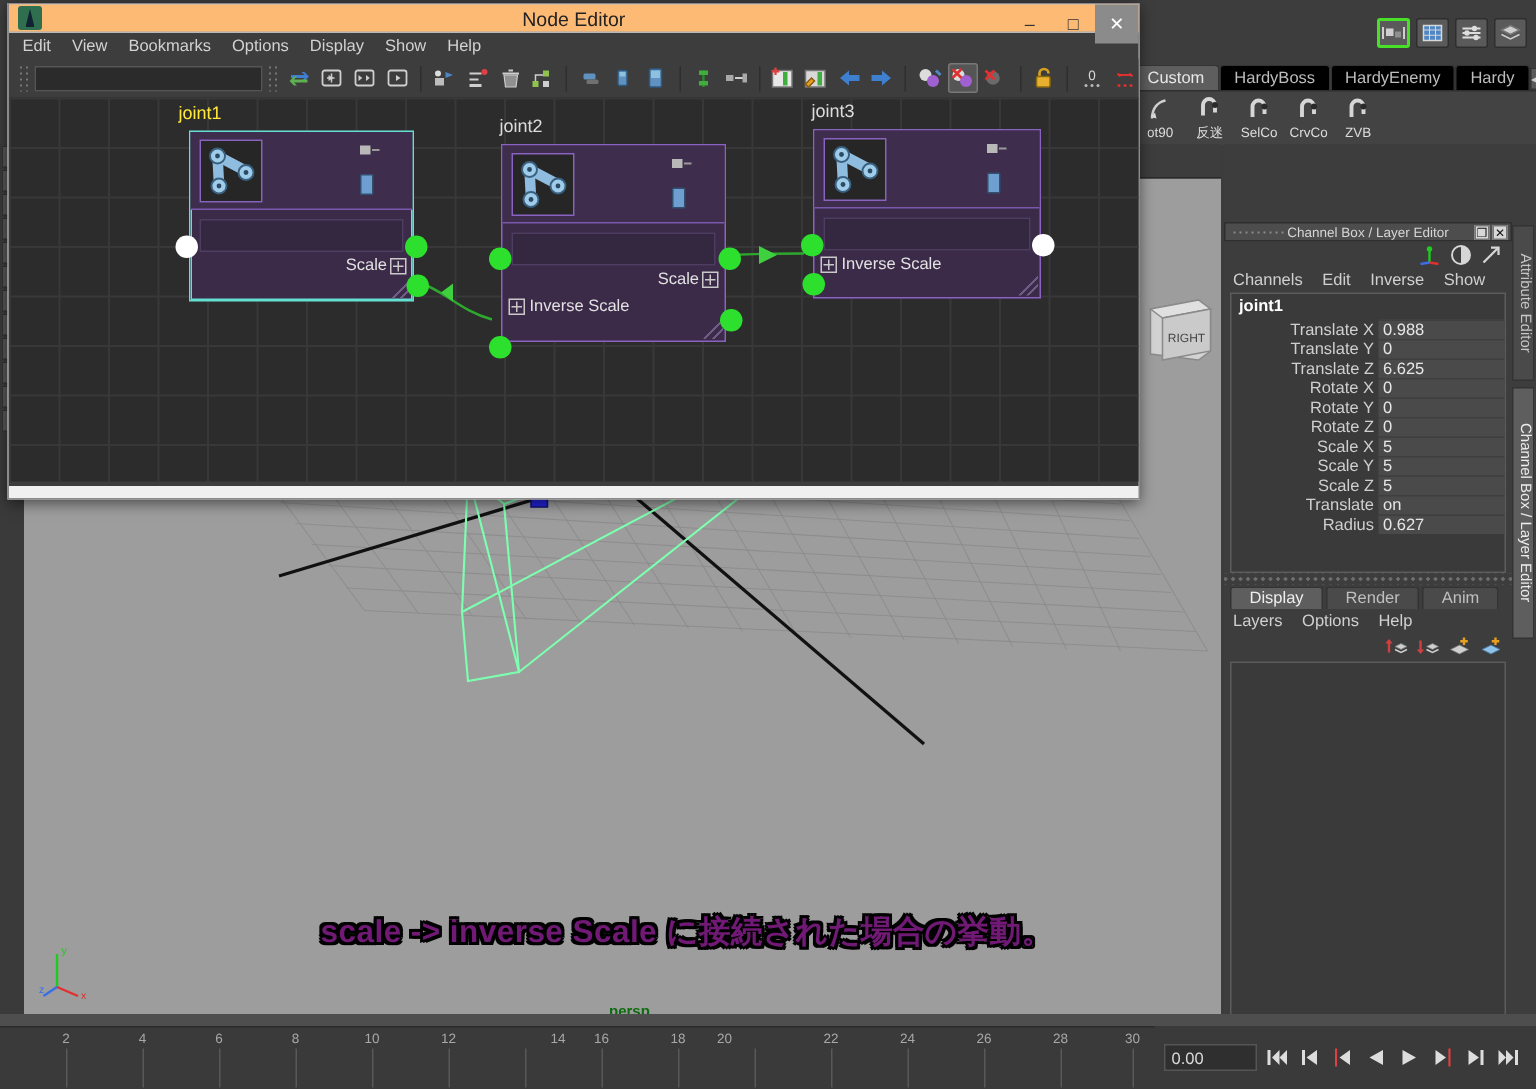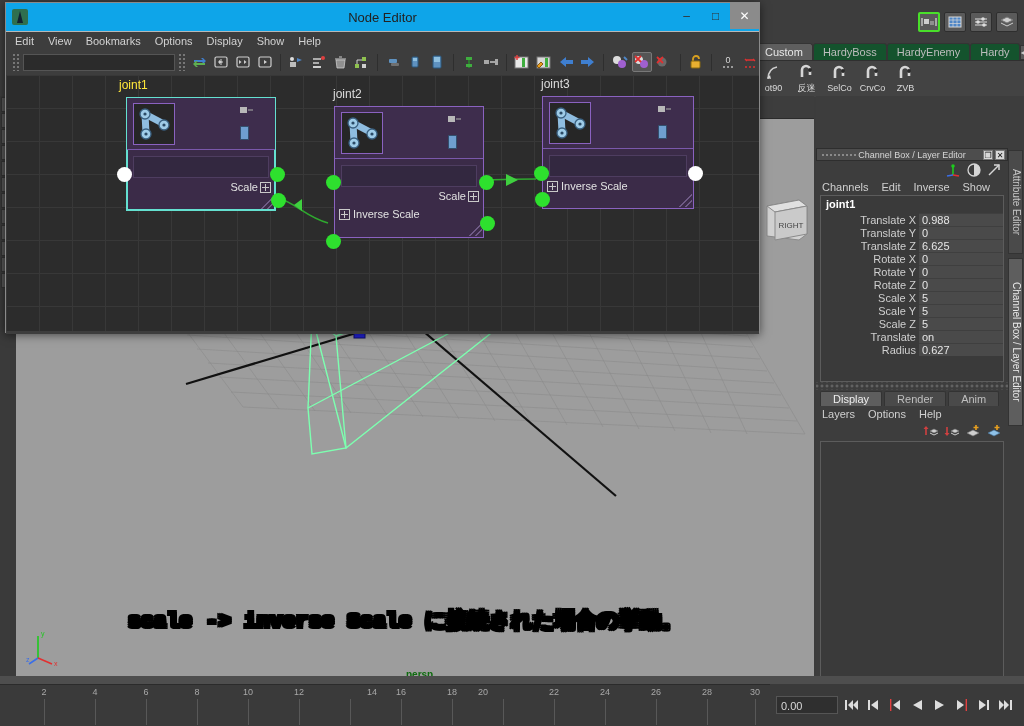--- a/index.html
+++ b/index.html
@@ -8,38 +8,38 @@
        font-size:11px;color:#c8c8c8;-webkit-font-smoothing:none;}
   #root{position:relative;width:1024px;height:726px;background:#3c3c3c;overflow:hidden;}
 
   
   .maya-top{position:absolute;left:0;top:0;width:1024px;height:96px;background:#3d3d3d;}
   .shelf-icons-row{position:absolute;right:6px;top:12px;display:flex;gap:4px;align-items:center;}
   .sq-btn{width:22px;height:20px;background:#5a5a5a;border:1px solid #2e2e2e;border-radius:2px;
           display:flex;align-items:center;justify-content:center;box-sizing:border-box;}
   .sq-btn.hl{border:2px solid #49e02a;}
   .shelf-tabs{position:absolute;left:755px;top:41px;width:269px;height:19px;display:flex;align-items:flex-end;}
-  .sh-tab{height:17px;line-height:17px;padding:0 9px;background:#14532d;color:#bdbdbd;font-size:11px;
+  .sh-tab{height:17px;line-height:17px;padding:0 9px;background:#000000;color:#bdbdbd;font-size:11px;
           border:1px solid #343434;border-bottom:none;border-radius:3px 3px 0 0;white-space:nowrap;box-sizing:border-box;}
   .sh-tab.active{background:#5e5e5e;color:#e8e8e8;}
   .sh-arrow{width:13px;height:15px;background:#5a5a5a;border:1px solid #333;display:flex;align-items:center;
             justify-content:center;font-size:8px;color:#ccc;box-sizing:border-box;}
   .shelf-strip{position:absolute;left:755px;top:60px;width:269px;height:36px;background:#434343;
                border-top:1px solid #2f2f2f;display:flex;align-items:center;padding-left:2px;}
   .shelf-item{width:33px;display:flex;flex-direction:column;align-items:center;gap:1px;}
   .shelf-item .lbl{font-size:9px;color:#dcdcdc;white-space:nowrap;overflow:hidden;max-width:33px;text-align:center;}
 
   
   .viewport{position:absolute;left:16px;top:96px;width:798px;height:588px;background:#9d9d9d;overflow:hidden;}
   .vp-topbar{position:absolute;left:0;top:0;width:100%;height:22px;background:#3d3d3d;border-bottom:1px solid #2b2b2b;}
   .persp-label{position:absolute;left:390px;bottom:4px;color:#0f6b0f;font-size:10px;font-weight:bold;}
   .viewcube{position:absolute;left:745px;top:100px;width:50px;height:52px;}
   .axis-gizmo{position:absolute;left:10px;bottom:16px;width:40px;height:44px;}
-  .subtitle{position:absolute;left:112px;top:512px;width:660px;text-align:left;
-            font-family:Liberation Mono, monospace;font-size:21px;font-weight:bold;color:#000000;
+  .subtitle{position:absolute;left:112px;top:512px;width:660px;text-align:center;
+            font-family:Liberation Sans, sans-serif;font-size:21px;font-weight:bold;color:#701a75;
             line-height:1.32;letter-spacing:.3px;
             text-shadow:-2px -2px 0 #000,2px -2px 0 #000,-2px 2px 0 #000,2px 2px 0 #000,
                         0 -2px 0 #000,0 2px 0 #000,-2px 0 0 #000,2px 0 0 #000;}
 
   
   .toolbox{position:absolute;left:0;top:96px;width:16px;height:588px;background:#3a3a3a;border-right:1px solid #2b2b2b;}
   .tb-cell{width:14px;height:15px;margin:1px 1px 0 1px;background:#555;border:1px solid #333;box-sizing:border-box;}
 
   
   .right-col{position:absolute;left:816px;top:96px;width:192px;height:588px;background:#3d3d3d;}
@@ -88,21 +88,21 @@
   .playrow{position:absolute;left:770px;top:684px;width:254px;height:42px;background:#3a3a3a;
            display:flex;align-items:center;gap:4px;padding-left:6px;box-sizing:border-box;}
   .time-field{width:62px;height:18px;background:#2f2f2f;border:1px solid #555;color:#d8d8d8;font-size:11px;
               line-height:18px;padding-left:4px;box-sizing:border-box;}
   .pbtn{width:18px;height:18px;display:flex;align-items:center;justify-content:center;}
   .bot-bar{position:absolute;left:0;top:676px;width:1024px;height:9px;background:#4e4e4e;}
 
   
   .ne-win{position:absolute;left:5px;top:2px;width:755px;height:331px;background:#f0f0f0;
           border:1px solid #8a8a8a;box-shadow:0 2px 9px rgba(0,0,0,.55);box-sizing:border-box;}
-  .ne-title{height:28px;background:#0ea5e9;display:flex;align-items:center;position:relative;}
+  .ne-title{height:18px;background:#fdba74;display:flex;align-items:center;position:relative;}
   .ne-ico{width:16px;height:16px;margin-left:6px;background:#2f6f4f;border-radius:2px;position:relative;overflow:hidden;}
   .ne-ico:after{content:"";position:absolute;left:5px;top:2px;width:6px;height:12px;background:#123;
                 clip-path:polygon(50% 0,100% 100%,0 100%);}
   .ne-title .tt{position:absolute;left:0;right:0;text-align:center;font-size:13px;color:#222;}
   .ne-wbtns{position:absolute;right:0;top:0;display:flex;height:26px;}
   .wbtn{width:29px;height:26px;display:flex;align-items:center;justify-content:center;font-size:12px;color:#333;}
   .wbtn.close{background:#8b8b8b;color:#fff;}
   .ne-body{height:303px;background:#3d3d3d;border-top:1px solid #b8b8b8;box-sizing:border-box;}
   .ne-menu{height:17px;display:flex;align-items:center;gap:14px;padding-left:9px;font-size:11px;color:#d2d2d2;}
   .ne-tools{height:26px;display:flex;align-items:center;gap:3px;padding-left:6px;background:#3d3d3d;}

